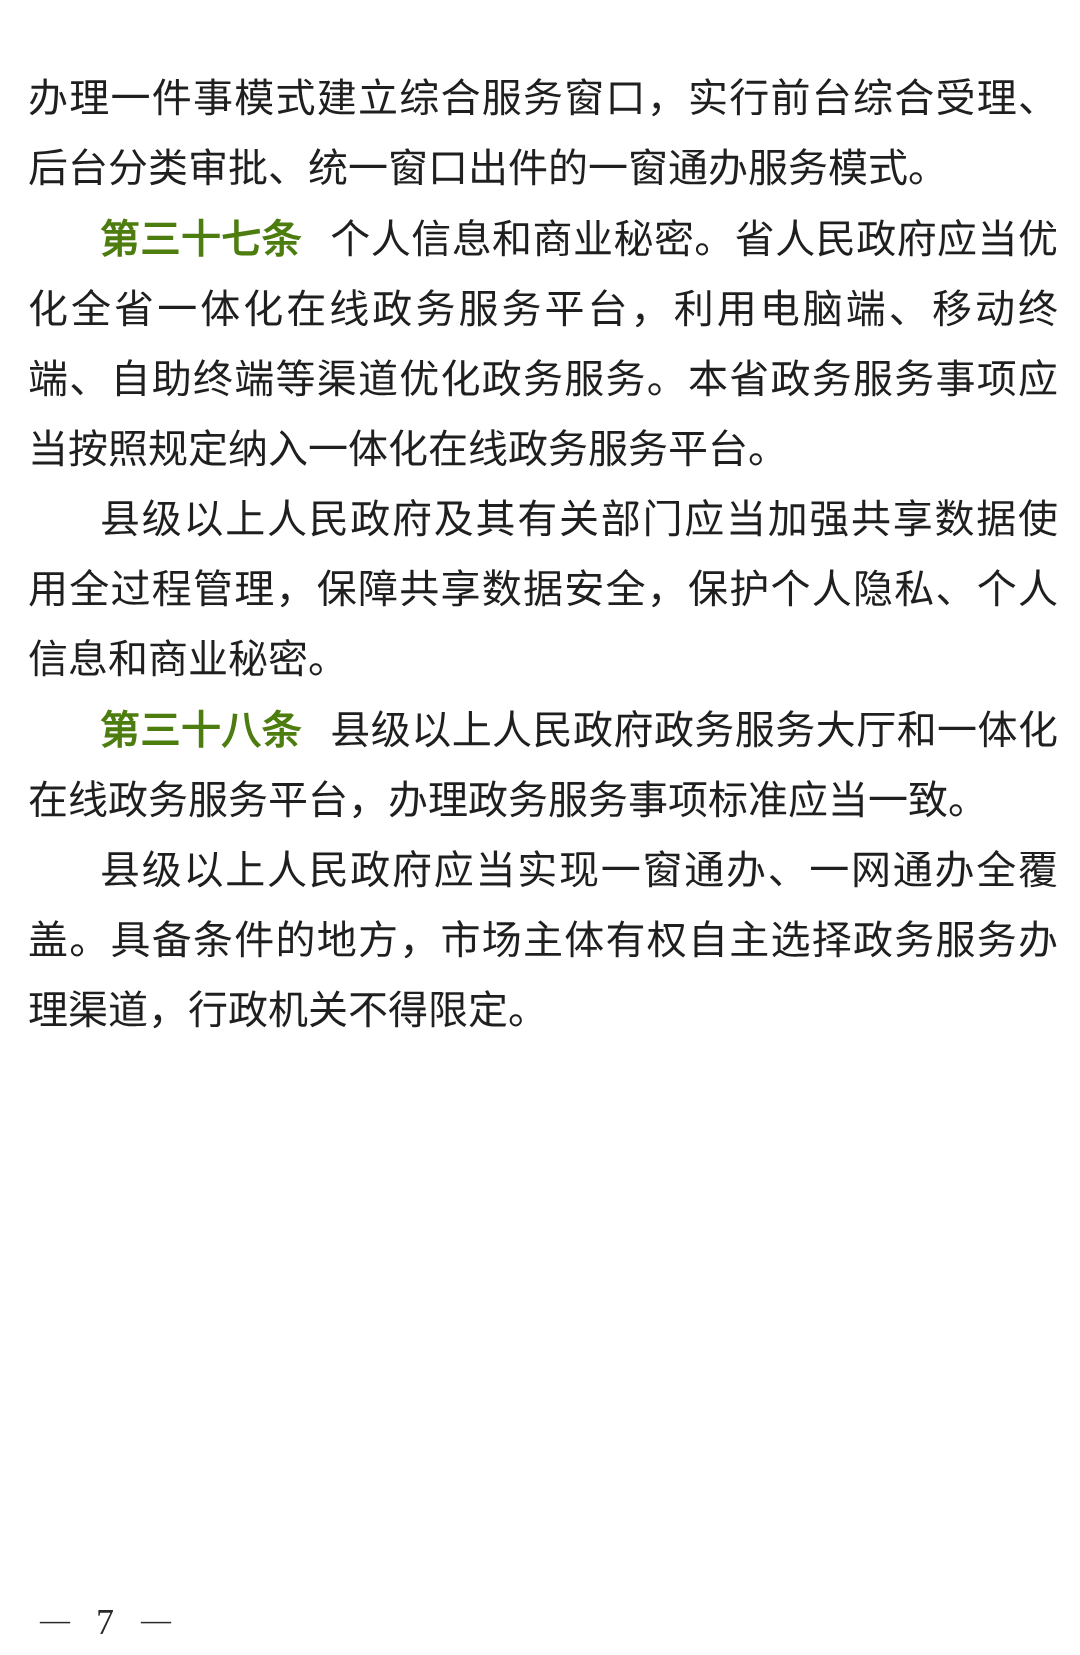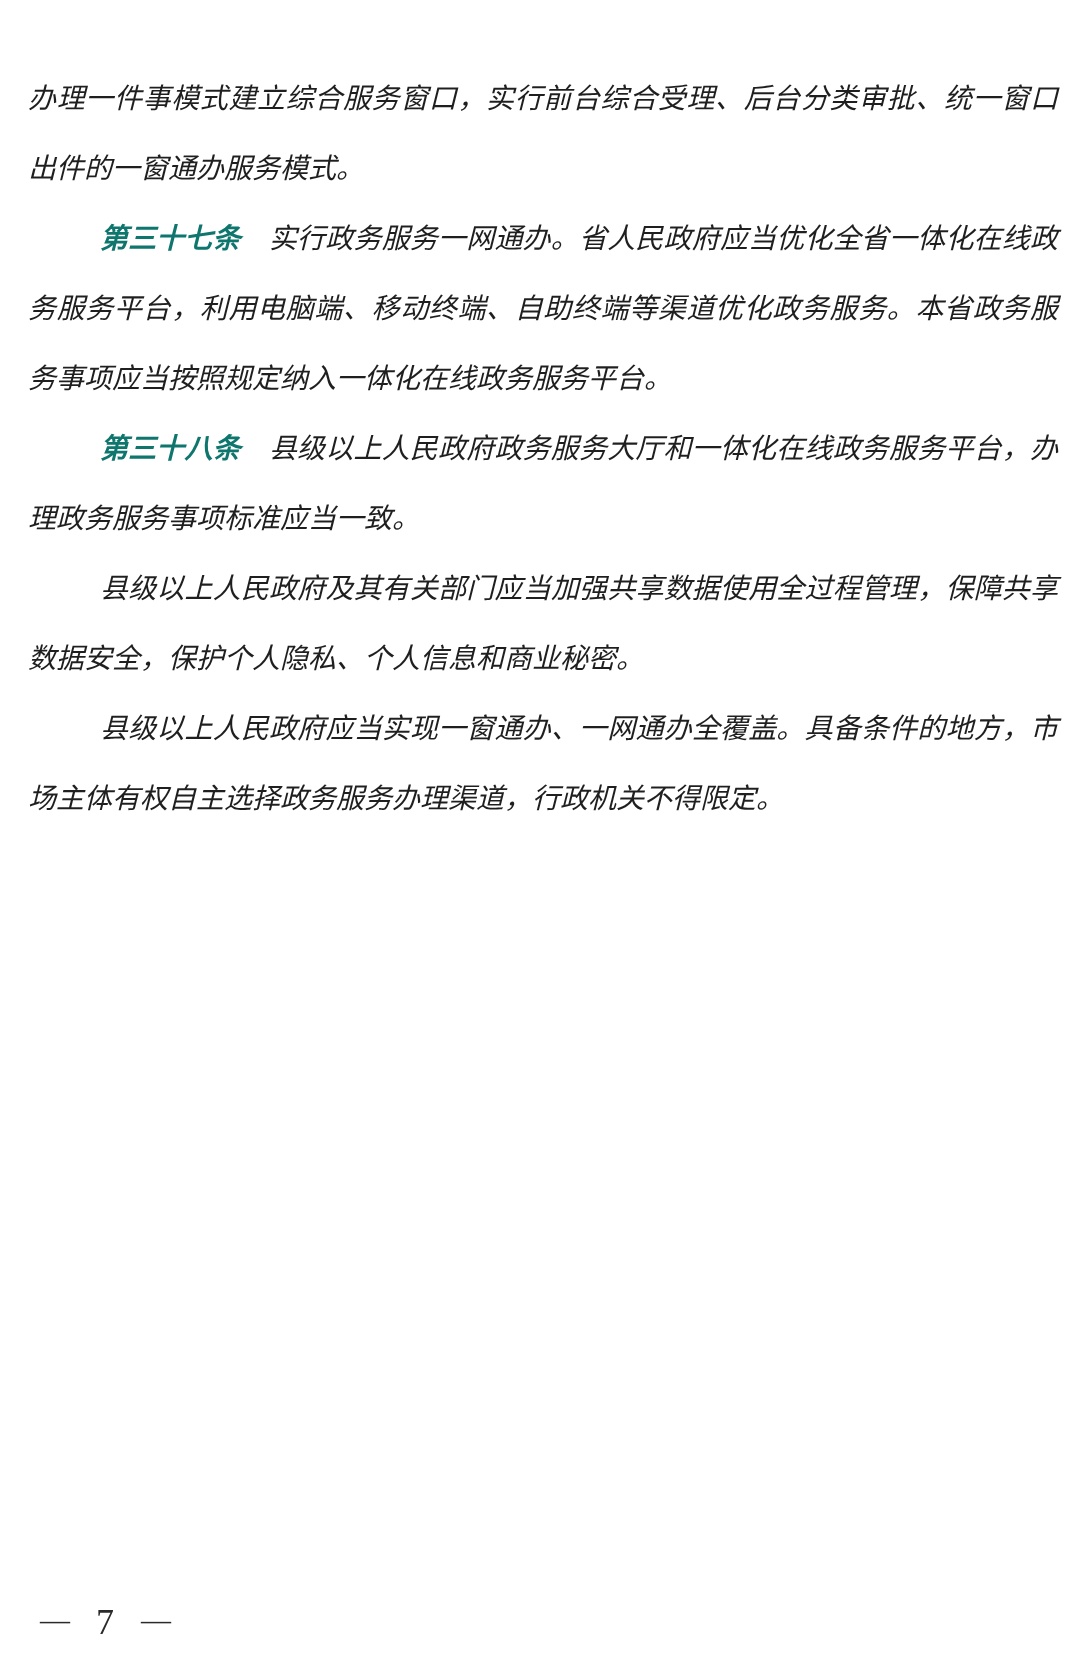--- a/index.html
+++ b/index.html
@@ -19,36 +19,35 @@
     position: absolute;
     inset: 0;
     box-sizing: border-box;
     padding: 64px 22px 0 28px;
   }
   .doc-body {
     width: 1030px;
   }
   p.para {
     margin: 0;
-    font-size: 28px;
+    font-size: 40px;
     line-height: 70px;
     text-align: justify;
     text-justify: inter-ideograph;
     letter-spacing: 0;
     word-break: normal;
-    font-style: italic;
   }
   p.para.indent {
     text-indent: 72px;
   }
   .term {
     font-family: "Liberation Sans", "DejaVu Sans", sans-serif;
     font-weight: 700;
     margin-right: 28px;
-    color: #0f766e;
+    color: #4d7c0f;
   }
   .footer {
     position: absolute;
     left: 40px;
     bottom: 12px;
     display: flex;
     align-items: center;
     gap: 26px;
     font-size: 36px;
     color: #2a2a2a;
@@ -62,23 +61,23 @@
   .footer .num {
     letter-spacing: 1px;
   }
 </style>
 </head>
 <body>
 
 <div class="page">
   <div class="doc-body">
       <p class="para"><span>办理一件事模式建立综合服务窗口，实行前台综合受理、后台分类审批、统一窗口出件的一窗通办服务模式。</span></p>
-      <p class="para indent"><b class="term">第三十七条</b><span>实行政务服务一网通办。省人民政府应当优化全省一体化在线政务服务平台，利用电脑端、移动终端、自助终端等渠道优化政务服务。本省政务服务事项应当按照规定纳入一体化在线政务服务平台。</span></p>
+      <p class="para indent"><b class="term">第三十七条</b><span>个人信息和商业秘密。省人民政府应当优化全省一体化在线政务服务平台，利用电脑端、移动终端、自助终端等渠道优化政务服务。本省政务服务事项应当按照规定纳入一体化在线政务服务平台。</span></p>
+      <p class="para indent"><span>县级以上人民政府及其有关部门应当加强共享数据使用全过程管理，保障共享数据安全，保护个人隐私、个人信息和商业秘密。</span></p>
       <p class="para indent"><b class="term">第三十八条</b><span>县级以上人民政府政务服务大厅和一体化在线政务服务平台，办理政务服务事项标准应当一致。</span></p>
-      <p class="para indent"><span>县级以上人民政府及其有关部门应当加强共享数据使用全过程管理，保障共享数据安全，保护个人隐私、个人信息和商业秘密。</span></p>
       <p class="para indent"><span>县级以上人民政府应当实现一窗通办、一网通办全覆盖。具备条件的地方，市场主体有权自主选择政务服务办理渠道，行政机关不得限定。</span></p>
     </div>
 
   <div class="footer">
     <span class="dash">—</span>
     <span class="num">7</span>
     <span class="dash">—</span>
   </div>
 </div>
 

